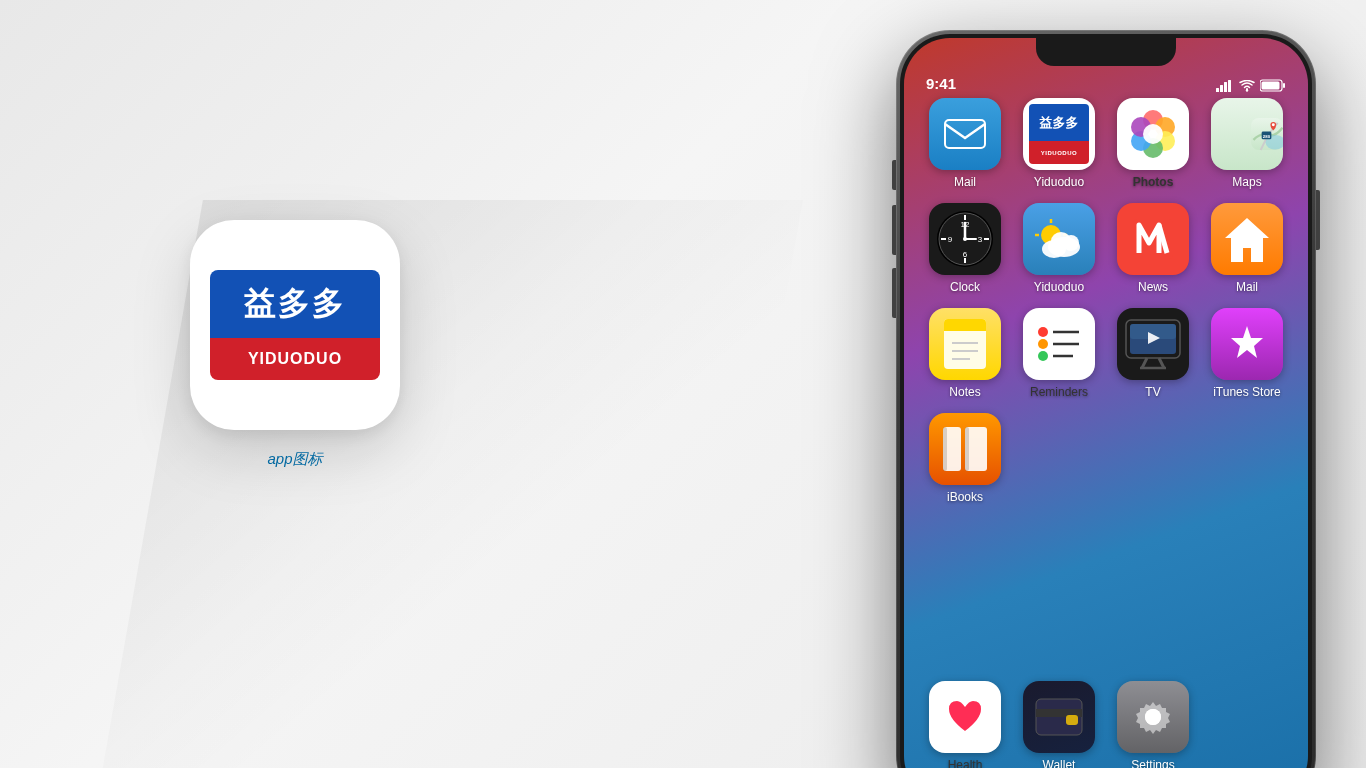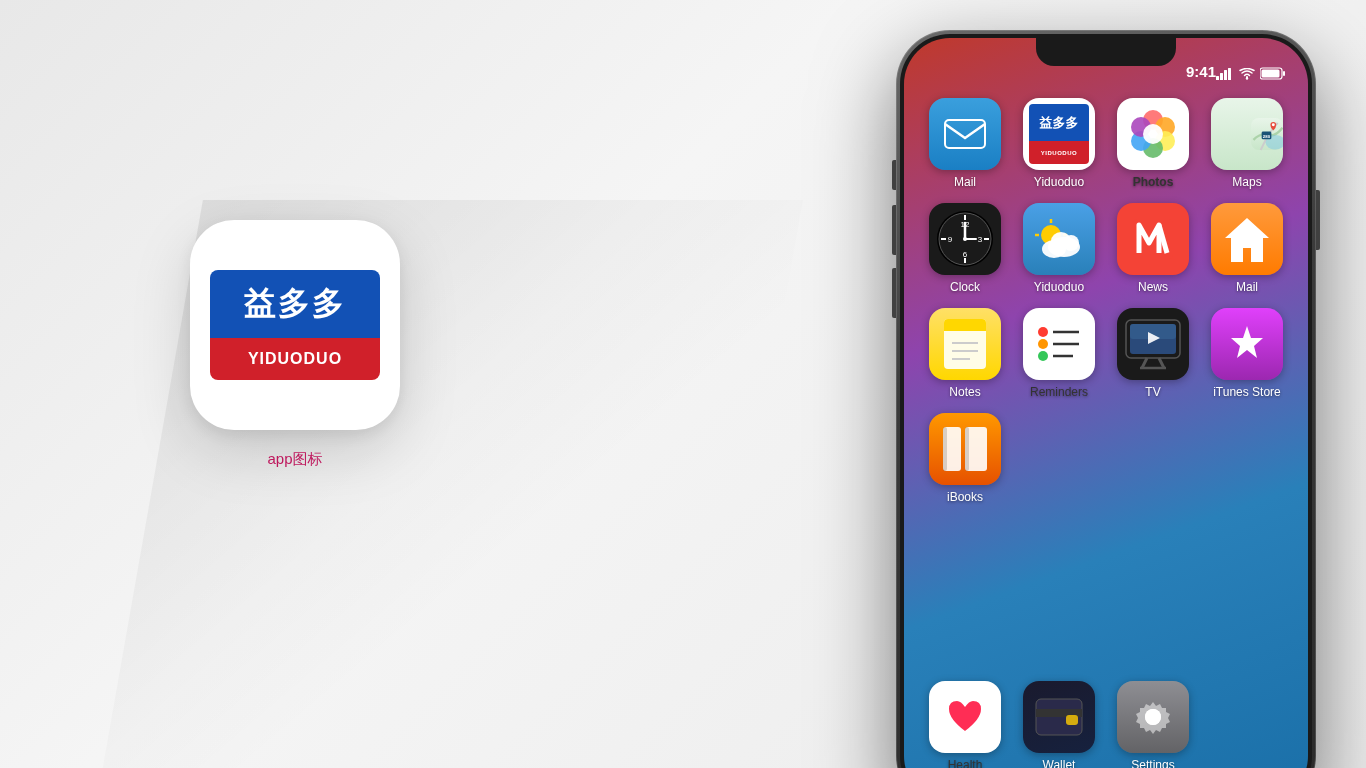--- a/index.html
+++ b/index.html
@@ -90,22 +90,23 @@
     }
 
     .brand-pinyin {
       color: white;
       font-size: 16px;
       font-weight: 700;
       letter-spacing: 1px;
     }
 
     .app-label-text {
-      color: #be185d;
+      color: #0369a1;
       font-size: 15px;
+      font-style: italic;
     }
 
     
     .iphone-container {
       position: absolute;
       right: 50px;
       top: 30px;
       width: 420px;
       height: 780px;
     }
@@ -142,26 +143,26 @@
       width: 140px;
       height: 28px;
       background: #1a1a1a;
       border-radius: 0 0 18px 18px;
       z-index: 10;
     }
 
     
     .status-bar {
       position: absolute;
-      top: 4px;
+      top: 16px;
       left: 0; right: 0;
       height: 44px;
       display: flex;
       align-items: flex-end;
-      justify-content: flex-end;
+      justify-content: space-between;
       padding: 0 22px 6px;
       z-index: 5;
       color: white;
     }
 
     .status-time {
       font-size: 15px;
       font-weight: 600;
       color: white;
     }

